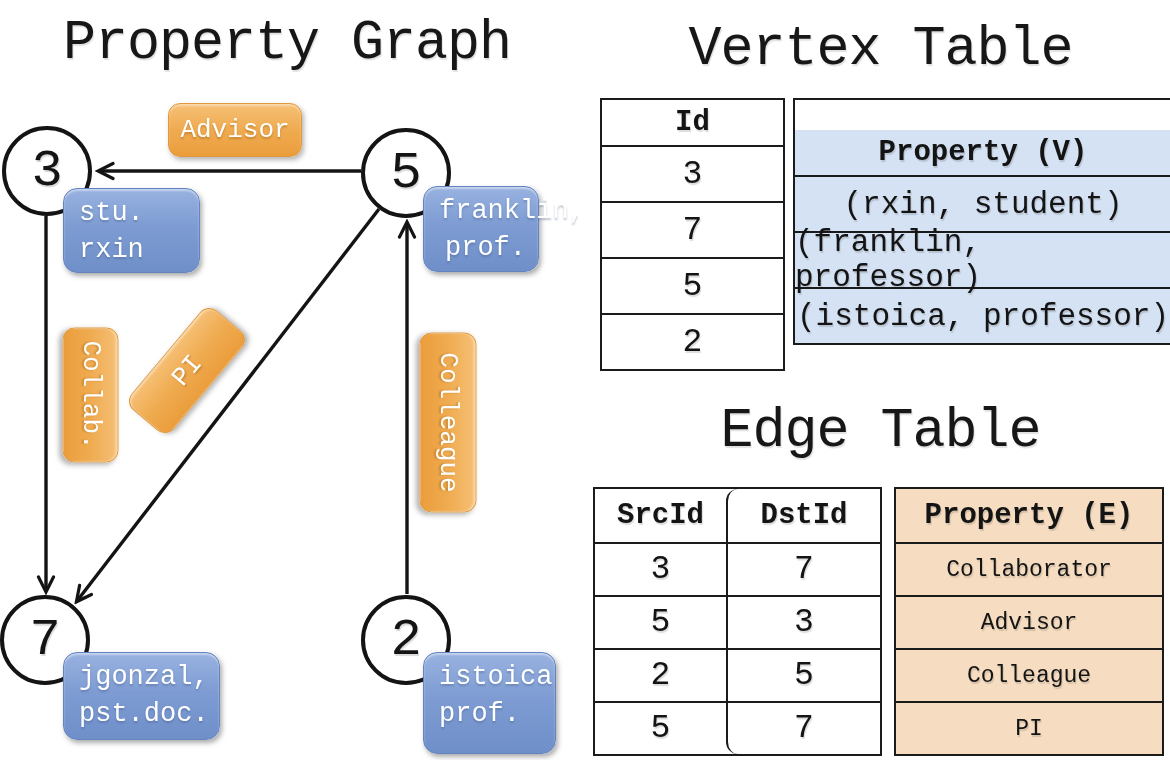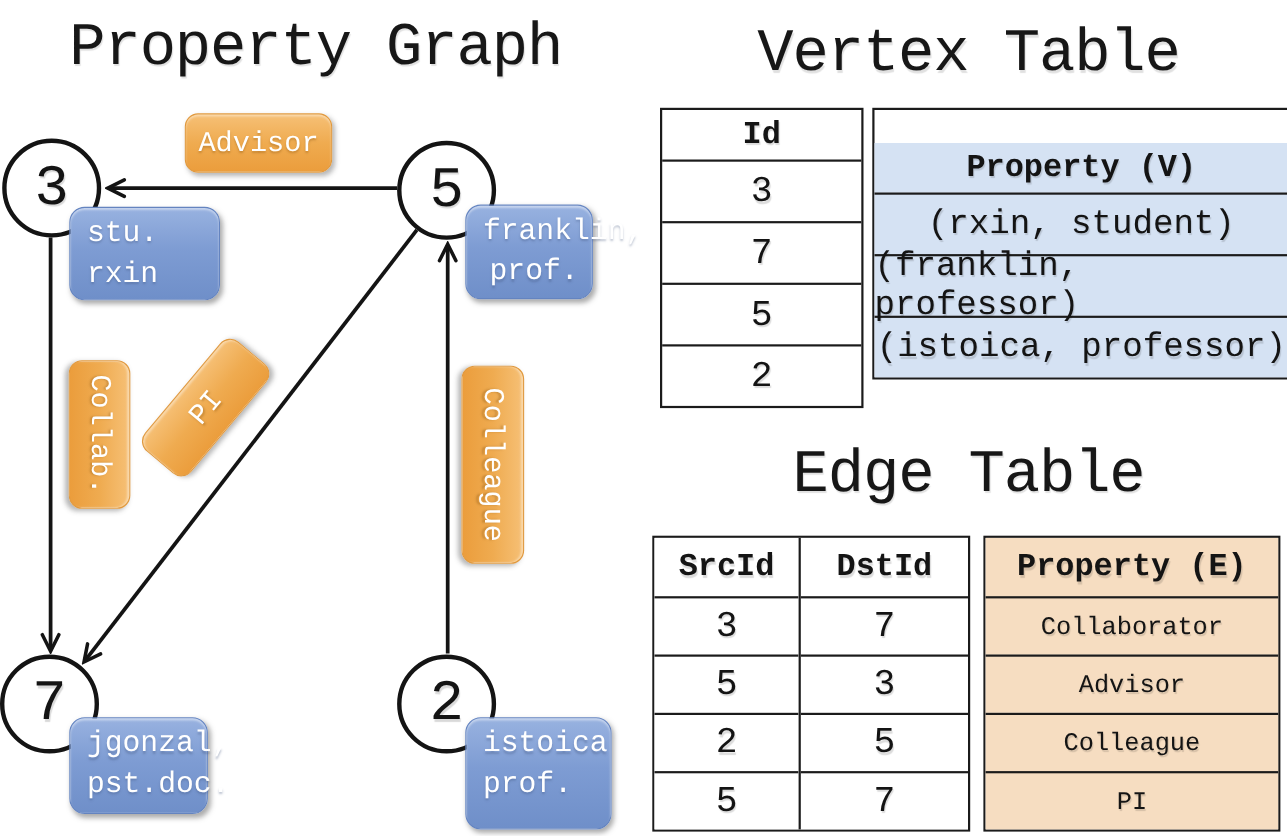--- a/index.html
+++ b/index.html
@@ -46,21 +46,21 @@
     box-shadow:2px 3px 5px rgba(90,90,90,0.45), inset 0 2px 2px rgba(255,255,255,0.4);
     color:#ffffff; font-size:26px;
     display:flex; align-items:center; justify-content:center;
     text-shadow:0 2px 2px rgba(150,95,25,0.45);
   }
   
   .tbl { position:absolute; display:flex; align-items:flex-start; }
   .tcol { box-sizing:content-box; border:2.5px solid #1b1b1b; background:#ffffff; }
   .tgroup { display:flex; border:2.5px solid #1b1b1b; }
   .tgroup .tcol { border:none; }
-  .tgroup .tcol + .tcol { border-left:2.5px solid #1b1b1b; }
+  .tgroup .tcol + .tcol { border-left:2.5px solid #1b1b1b;border-radius:12px; }
   .cell {
     display:flex; align-items:center; justify-content:center;
     font-size:33px; color:#141414; text-shadow:1px 2px 1px rgba(0,0,0,0.14);
   }
   .cell + .cell { border-top:2.5px solid #1b1b1b; }
   .cell.hdr { font-weight:bold; font-size:29px; }
   .v-hdr-h { height:45px; } .v-row-h { height:54px; }
   .e-hdr-h { height:53px; } .e-row-h { height:51px; }
   .vprop .cell { background:#d5e2f3; font-size:31px; }
   .vprop .cell.hdr { font-size:29px;margin-top:30px; }
@@ -100,21 +100,21 @@
   </div>
 
   <div class="card" style="left:63px; top:188px; width:137px; height:85px;">
     <span>stu.</span>
     <span>rxin</span>
   </div>
   <div class="card" style="left:423px; top:186px; width:116px; height:86px;text-align:center;">
     <span>franklin,</span>
     <span>prof.</span>
   </div>
-  <div class="card" style="left:63px; top:652px; width:126px; height:88px;">
+  <div class="card" style="left:63px; top:652px; width:157px; height:88px;">
     <span>jgonzal,</span>
     <span>pst.doc.</span>
   </div>
   <div class="card" style="left:423px; top:652px; width:133px; height:102px;">
     <span>istoica</span>
     <span>prof.</span>
   </div>
 
   <div class="pill" style="left:168px; top:103px; width:134px; height:54px;">Advisor</div>
   <div class="pill" style="left:23px; top:367px; width:135px; height:56px; transform:rotate(90deg);">Collab.</div>

